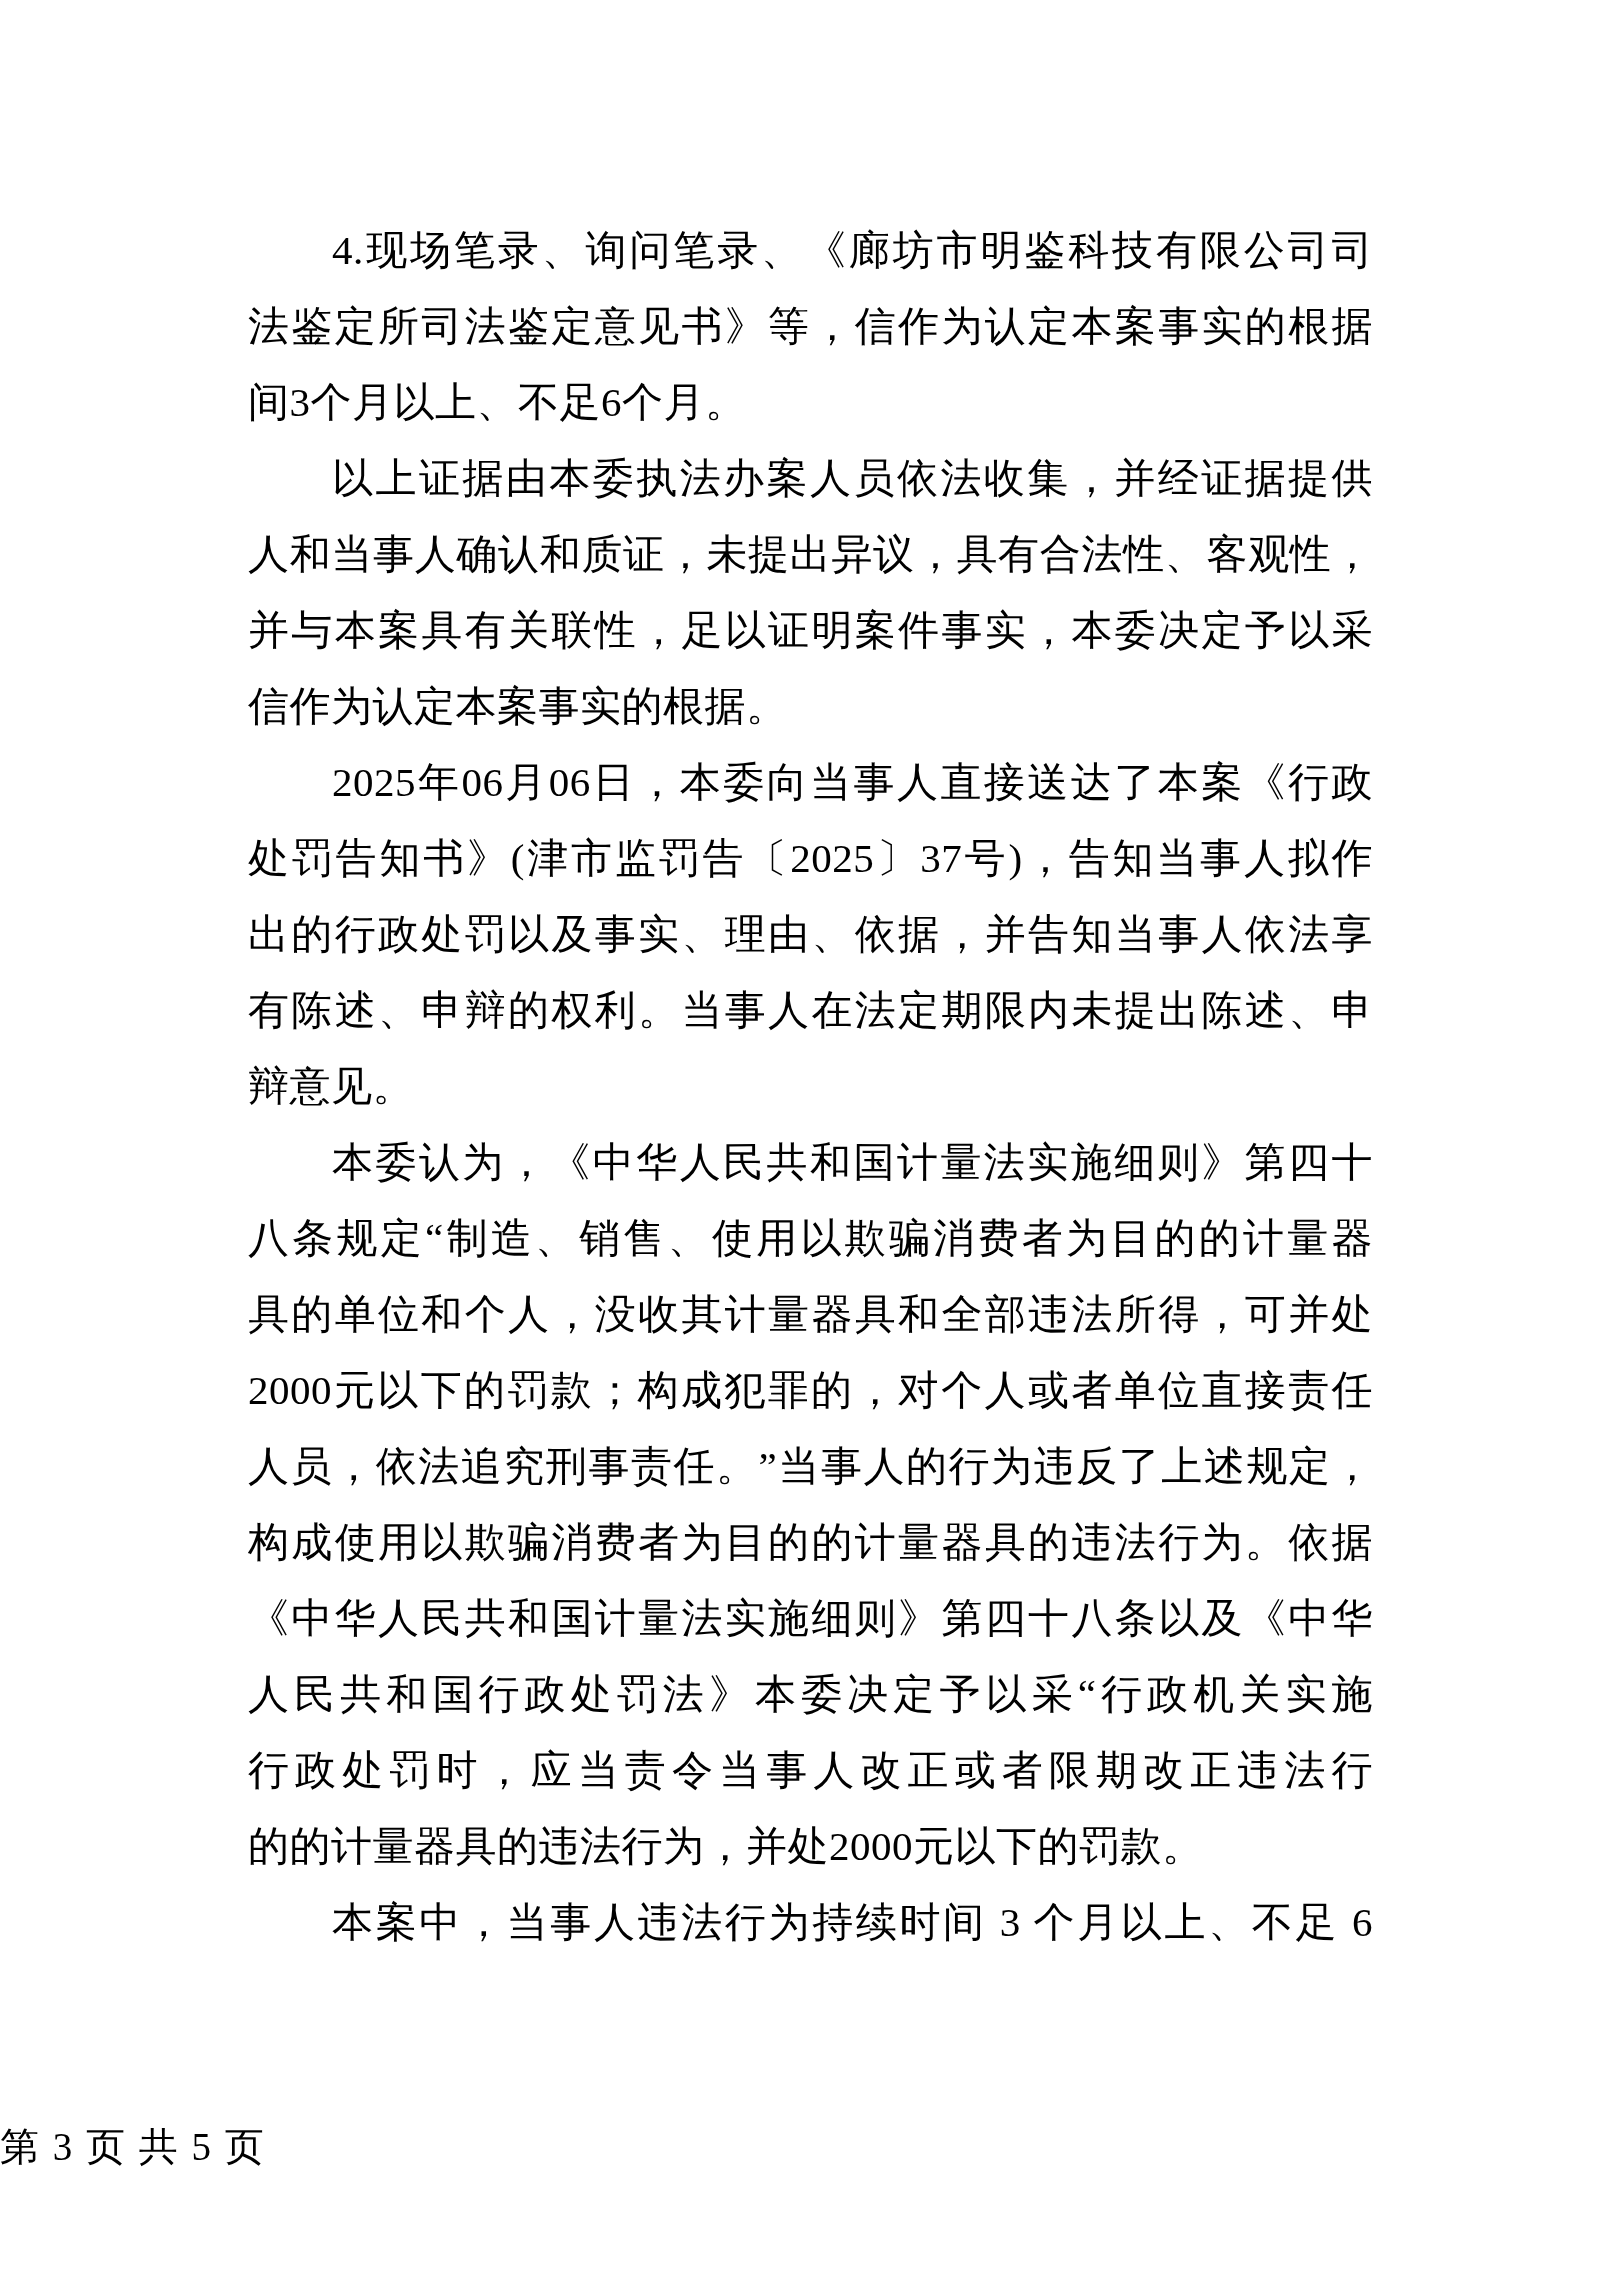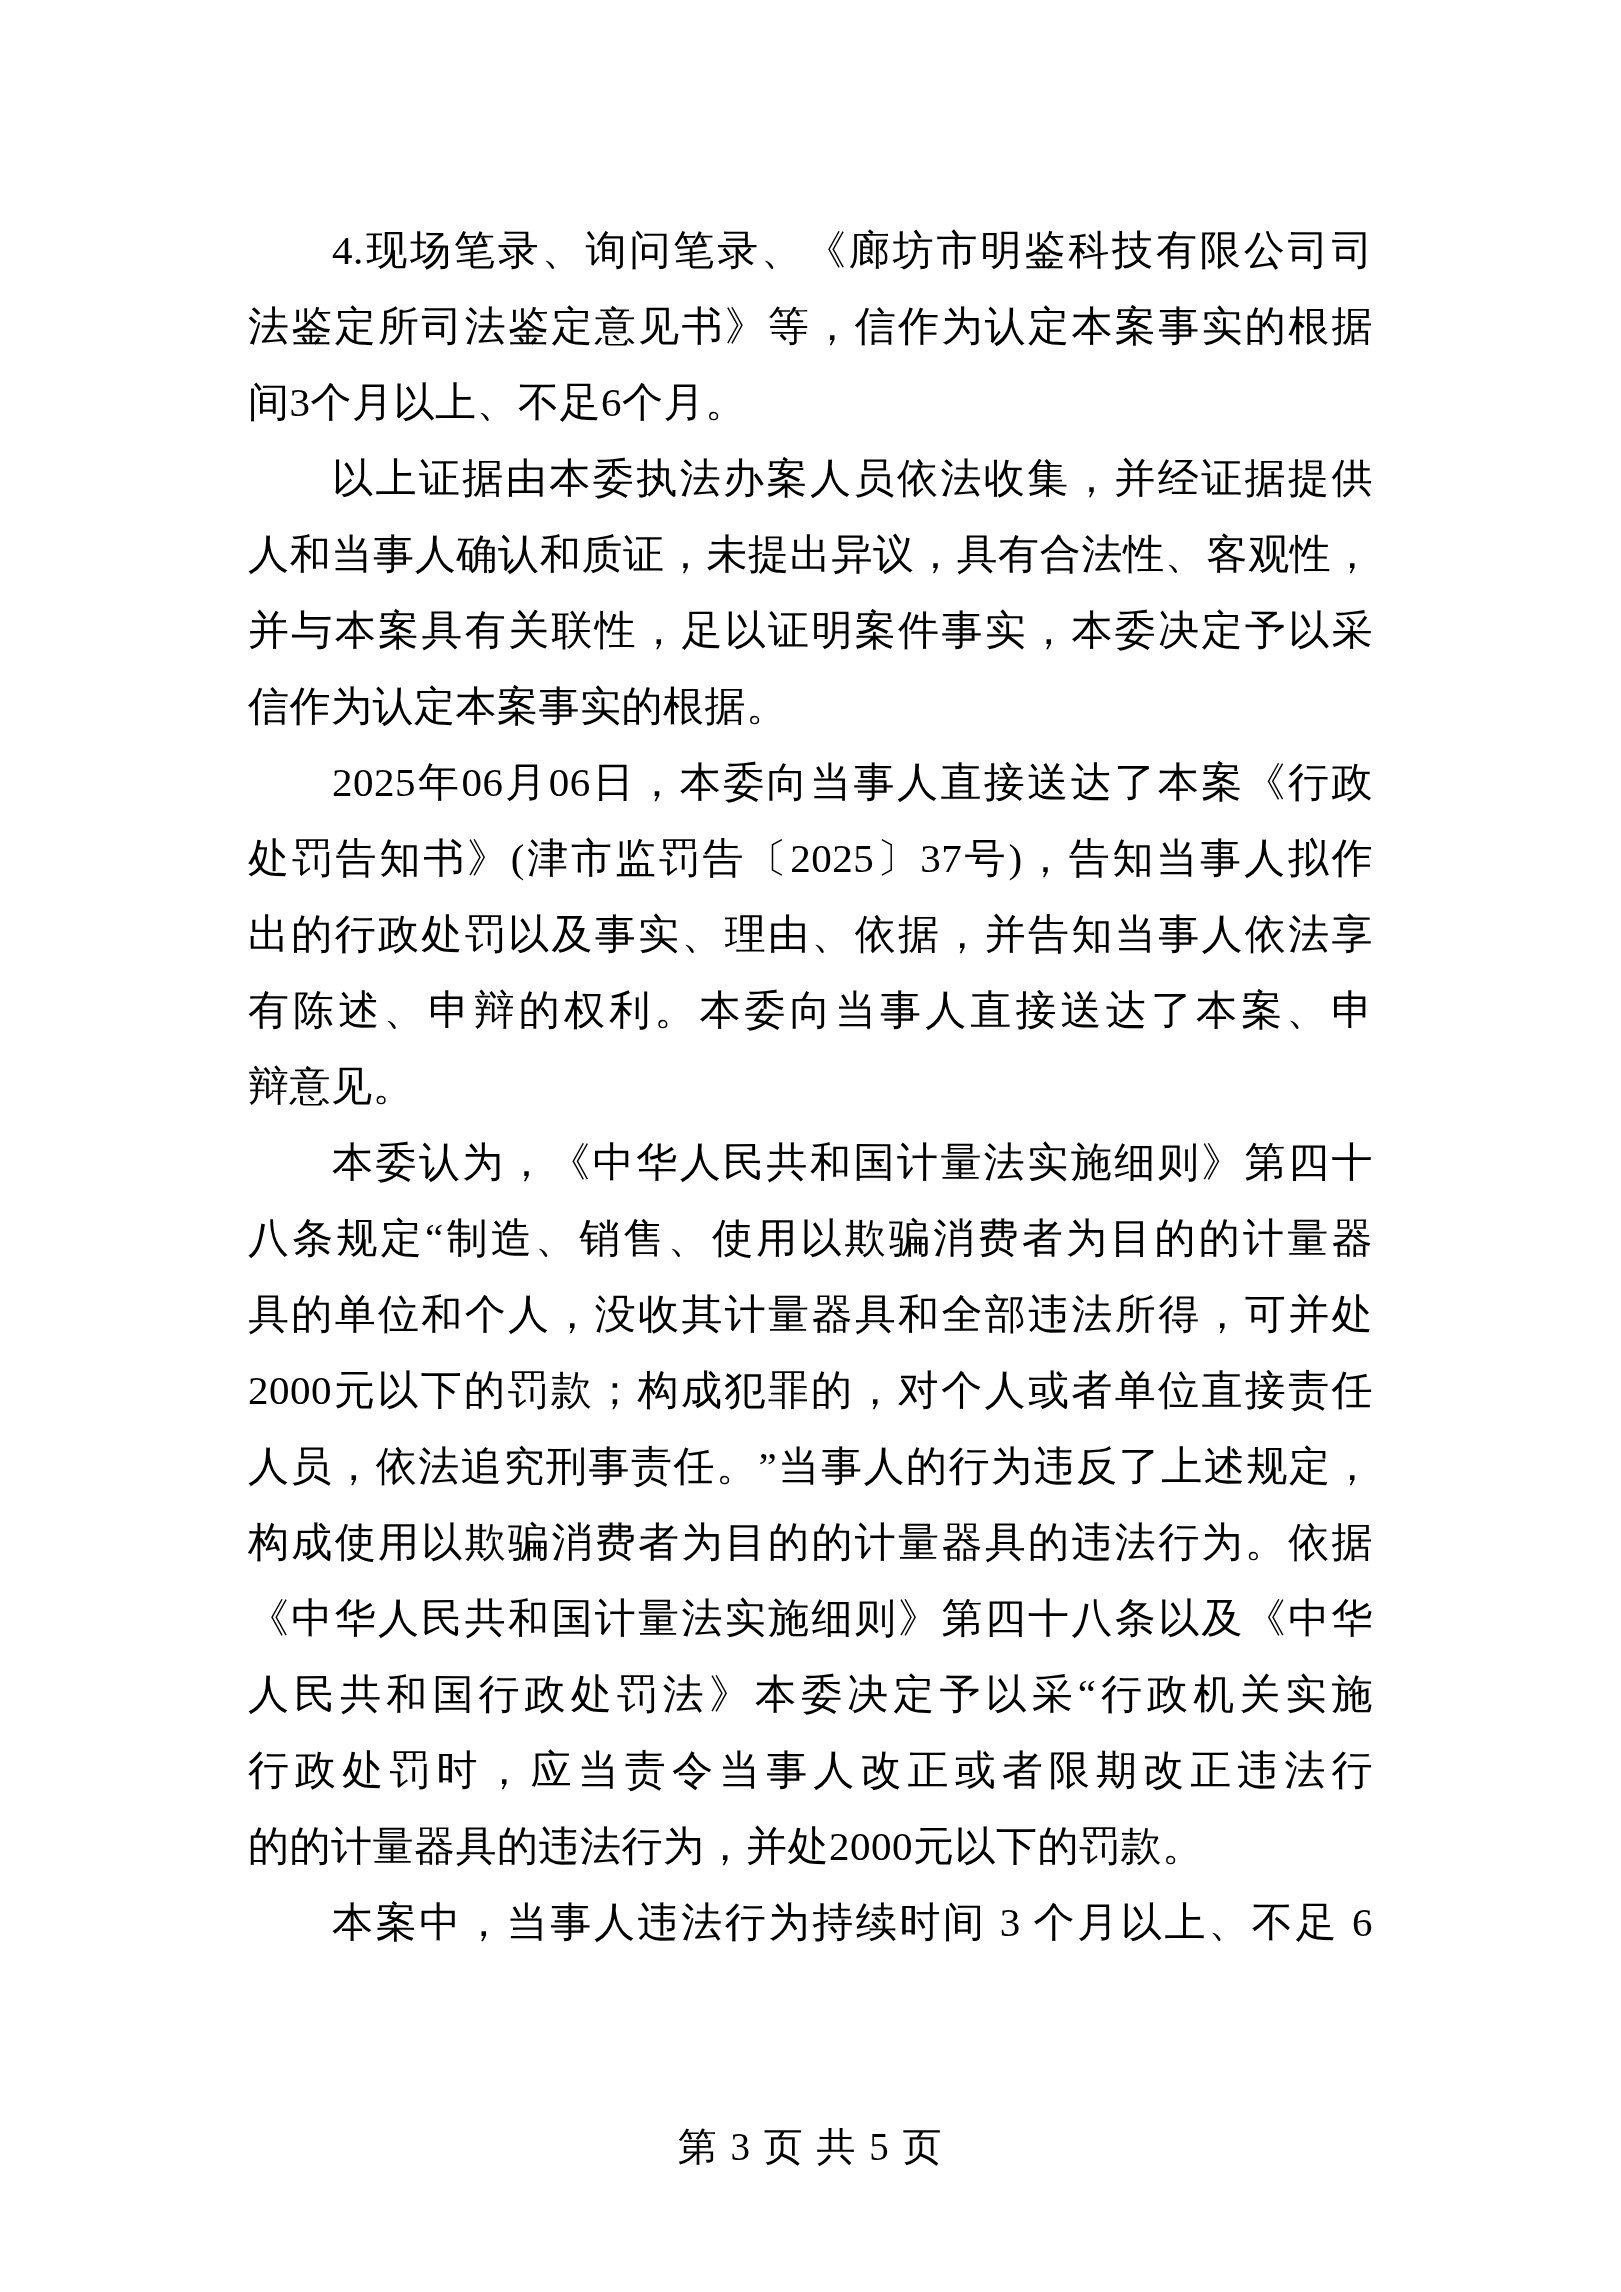--- a/index.html
+++ b/index.html
@@ -41,21 +41,20 @@
     text-align-last: left;
   }
   .line.indent {
     text-indent: 84px;
   }
   .footer {
     position: absolute;
     left: 0;
     top: 2123px;
     width: 100%;
-    text-align: center;
     font-size: 39px;
     line-height: 47px;
     letter-spacing: 2px;
     color: #000000;
   }
 </style>
 </head>
 <body>
 
 <div class="page">
@@ -71,21 +70,21 @@
       <div class="line indent">以上证据由本委执法办案人员依法收集，并经证据提供</div>
       <div class="line">人和当事人确认和质证，未提出异议，具有合法性、客观性，</div>
       <div class="line">并与本案具有关联性，足以证明案件事实，本委决定予以采</div>
       <div class="line last">信作为认定本案事实的根据。</div>
     </div>
 
     <div class="para">
       <div class="line indent">2025年06月06日，本委向当事人直接送达了本案《行政</div>
       <div class="line">处罚告知书》(津市监罚告〔2025〕37号)，告知当事人拟作</div>
       <div class="line">出的行政处罚以及事实、理由、依据，并告知当事人依法享</div>
-      <div class="line">有陈述、申辩的权利。本委向当事人直接送达了本案、申</div>
+      <div class="line">有陈述、申辩的权利。当事人在法定期限内未提出陈述、申</div>
       <div class="line last">辩意见。</div>
     </div>
 
     <div class="para">
       <div class="line indent">本委认为，《中华人民共和国计量法实施细则》第四十</div>
       <div class="line">八条规定“制造、销售、使用以欺骗消费者为目的的计量器</div>
       <div class="line">具的单位和个人，没收其计量器具和全部违法所得，可并处</div>
       <div class="line">2000元以下的罚款；构成犯罪的，对个人或者单位直接责任</div>
       <div class="line">人员，依法追究刑事责任。”当事人的行为违反了上述规定，</div>
       <div class="line">构成使用以欺骗消费者为目的的计量器具的违法行为。依据</div>

